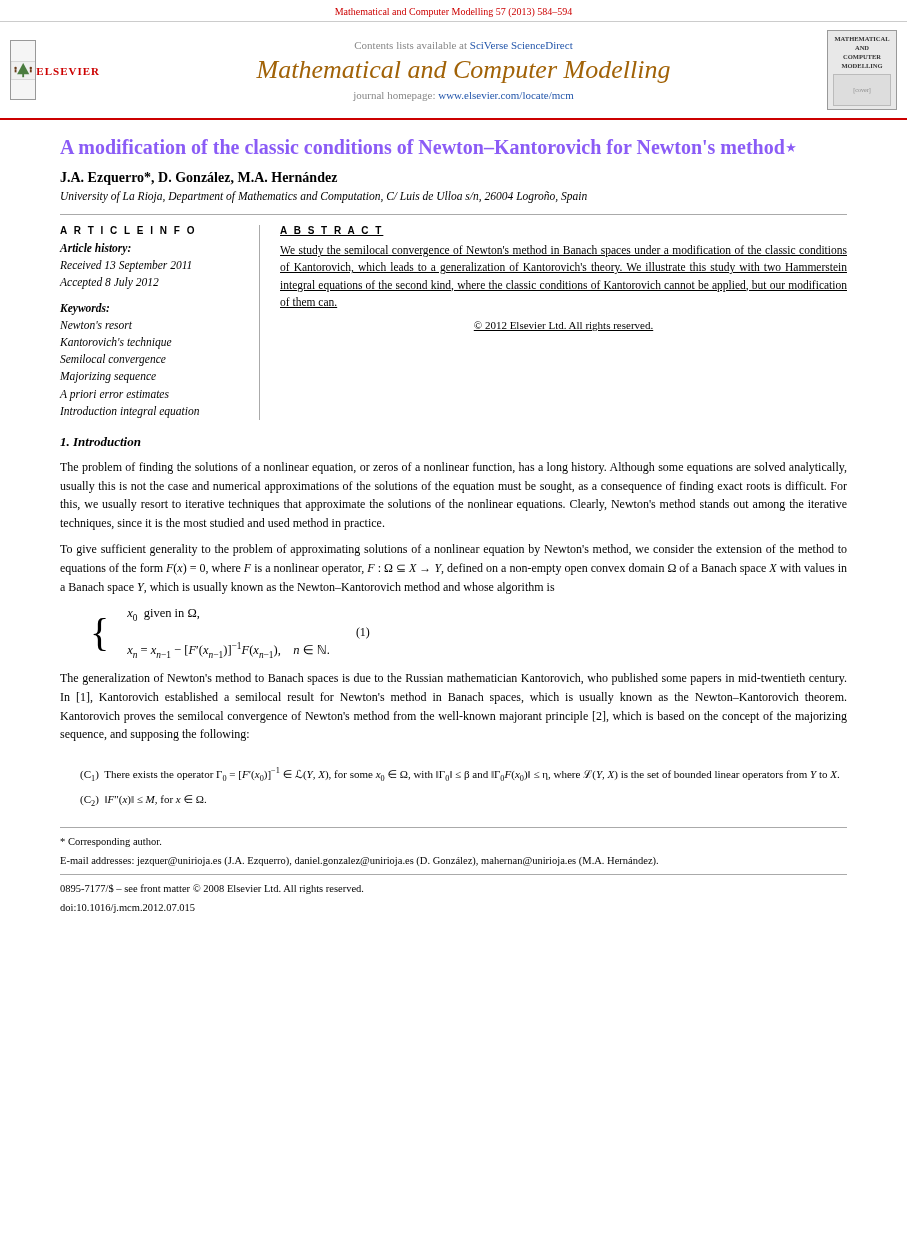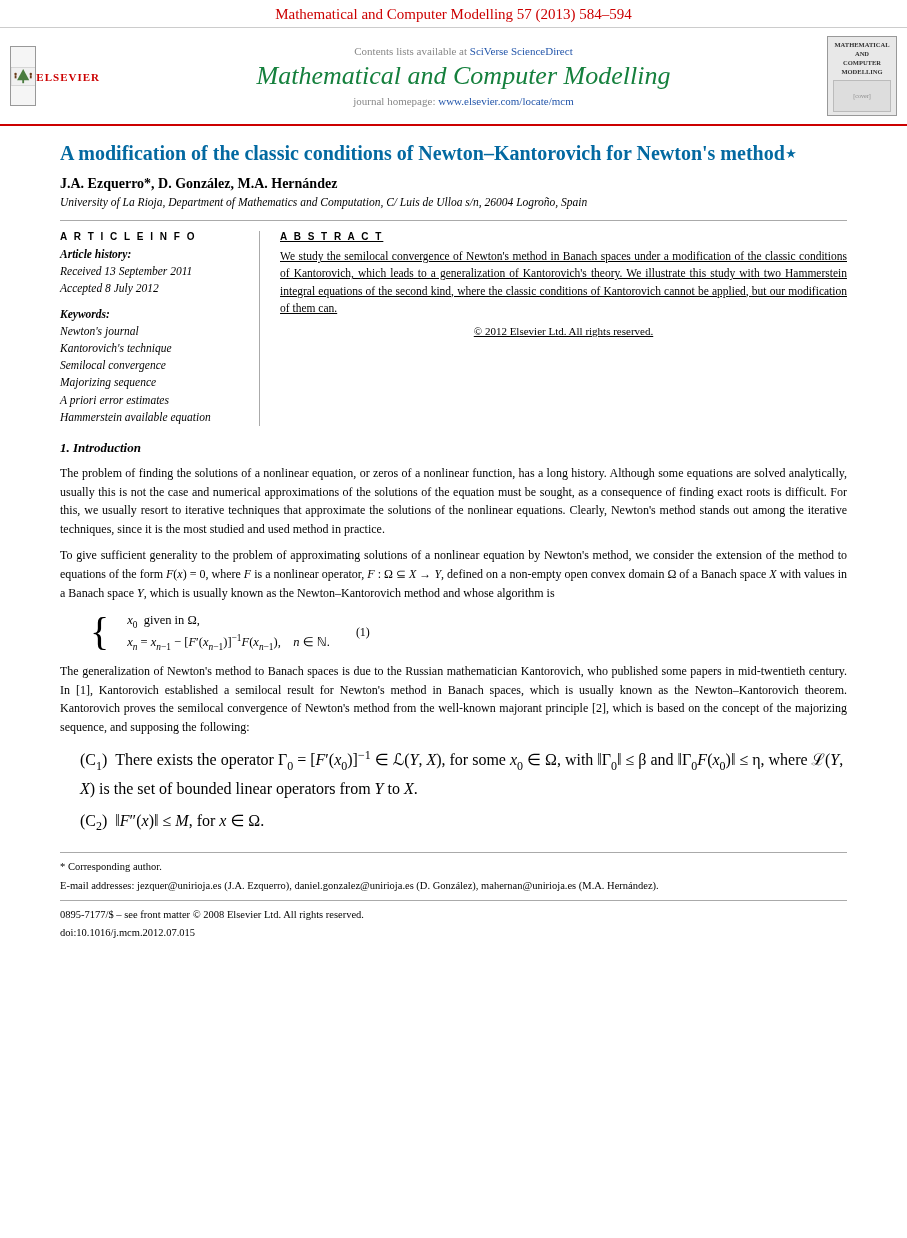--- a/index.html
+++ b/index.html
@@ -8,21 +8,21 @@
       font-family: 'Times New Roman', Times, serif;
       font-size: 13px;
       color: #000;
       width: 907px;
       min-height: 1238px;
     }
 
     .top-bar {
       text-align: center;
       padding: 6px 0 4px 0;
-      font-size: 15px;
+      font-size: 10px;
       color: #c00;
       border-bottom: 1px solid #ccc;
     }
 
     .journal-header {
       display: flex;
       align-items: center;
       border-bottom: 2px solid #c00;
       padding: 8px 10px;
       gap: 10px;
@@ -74,21 +74,21 @@
     }
     .sciverse-link a {
       color: #2255aa;
       text-decoration: none;
     }
 
     .journal-title {
       font-size: 26px;
       font-family: 'Times New Roman', Times, serif;
       font-style: italic;
-      color: #15803d;
+      color: #a16207;
       margin: 4px 0;
     }
 
     .journal-homepage {
       font-size: 11px;
       color: #888;
     }
     .journal-homepage a {
       color: #2255aa;
       text-decoration: none;
@@ -113,21 +113,21 @@
     .content {
       padding: 14px 60px 14px 60px;
     }
 
     .article-title {
       font-size: 20px;
       font-weight: bold;
       font-family: 'Times New Roman', Times, serif;
       line-height: 1.3;
       margin-bottom: 10px;
-      color: #0369a1;
+      color: #8b5cf6;
     }
 
     .authors {
       font-size: 14px;
       font-weight: bold;
       margin-bottom: 4px;
     }
 
     .affiliation {
       font-size: 11.5px;
@@ -228,21 +228,21 @@
     .equation-block {
       display: flex;
       align-items: center;
       margin: 10px 30px;
       gap: 10px;
     }
 
     .equation-lines {
       display: flex;
       flex-direction: column;
-      gap: 4px;
+      gap: 18px;
       justify-content: flex-end;
     }
 
     .eq-line {
       font-size: 12.5px;
       font-family: 'Times New Roman', Times, serif;
     }
 
     .equation-number {
       font-size: 12px;
@@ -259,23 +259,23 @@
     }
 
     .footnote-line {
       margin-bottom: 3px;
     }
 
     sup { font-size: 0.75em; }
     sub { font-size: 0.75em; }
 
     .conditions-block {
-      font-size: 16px;
+      font-size: 11px;
       line-height: 1.7;
-      margin: 8px 0 8px 20px;
+      margin: 20px 0 8px 20px;
       font-family: Liberation Serif, serif;
     }
 
     .math-inline {
       font-style: italic;
     }
 
     .divider-line {
       border: none;
       border-top: 1px solid #aaa;
@@ -350,26 +350,26 @@
 
     <div class="article-info">
       <div class="section-title">A R T I C L E   I N F O</div>
       <div class="history-label">Article history:</div>
       <div class="history-dates">
         <div>Received 13 September 2011</div>
         <div>Accepted 8 July 2012</div>
       </div>
       <div class="keywords-label">Keywords:</div>
       <div>
-        <div class="keyword-item">Newton's journal</div>
+        <div class="keyword-item">Newton's resort</div>
         <div class="keyword-item">Kantorovich's technique</div>
         <div class="keyword-item">Semilocal convergence</div>
         <div class="keyword-item">Majorizing sequence</div>
         <div class="keyword-item">A priori error estimates</div>
-        <div class="keyword-item">Hammerstein available equation</div>
+        <div class="keyword-item">Introduction integral equation</div>
       </div>
     </div>
 
     <div class="abstract-col">
       <div class="section-title">A B S T R A C T</div>
       <div class="abstract-text">We study the semilocal convergence of Newton's method in Banach spaces under a modification of the classic conditions of Kantorovich, which leads to a generalization of Kantorovich's theory. We illustrate this study with two Hammerstein integral equations of the second kind, where the classic conditions of Kantorovich cannot be applied, but our modification of them can.</div>
       <div class="copyright">© 2012 Elsevier Ltd. All rights reserved.</div>
     </div>
 
   </div>

